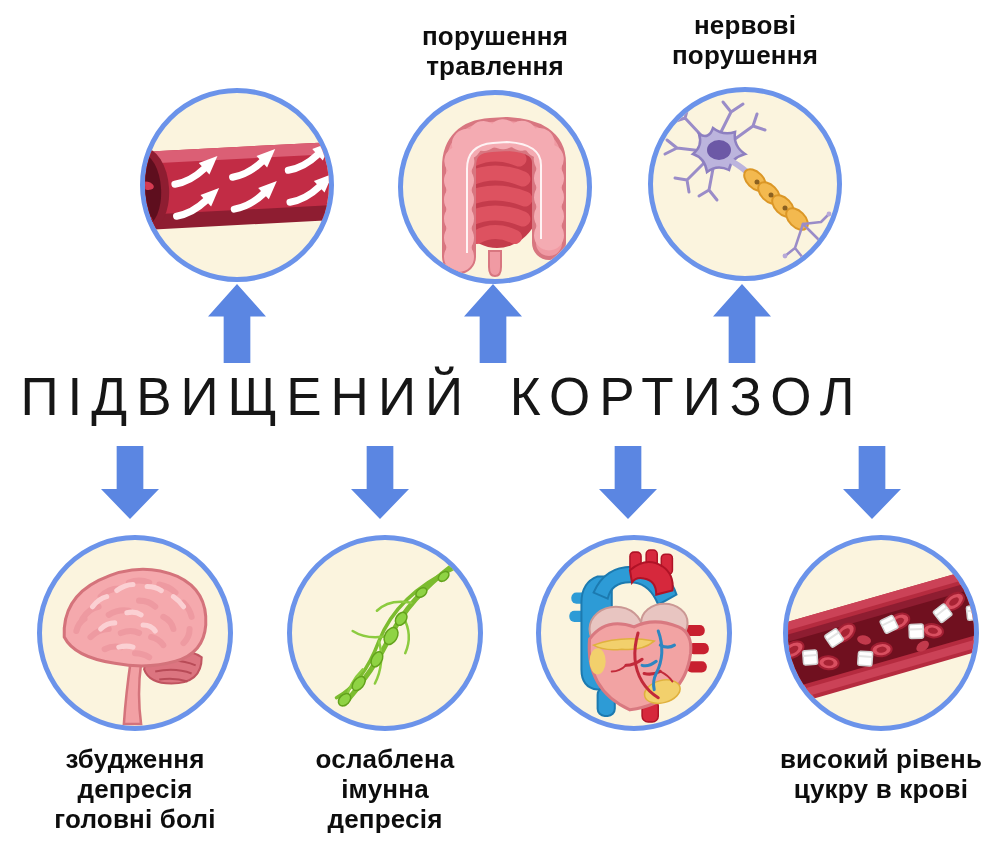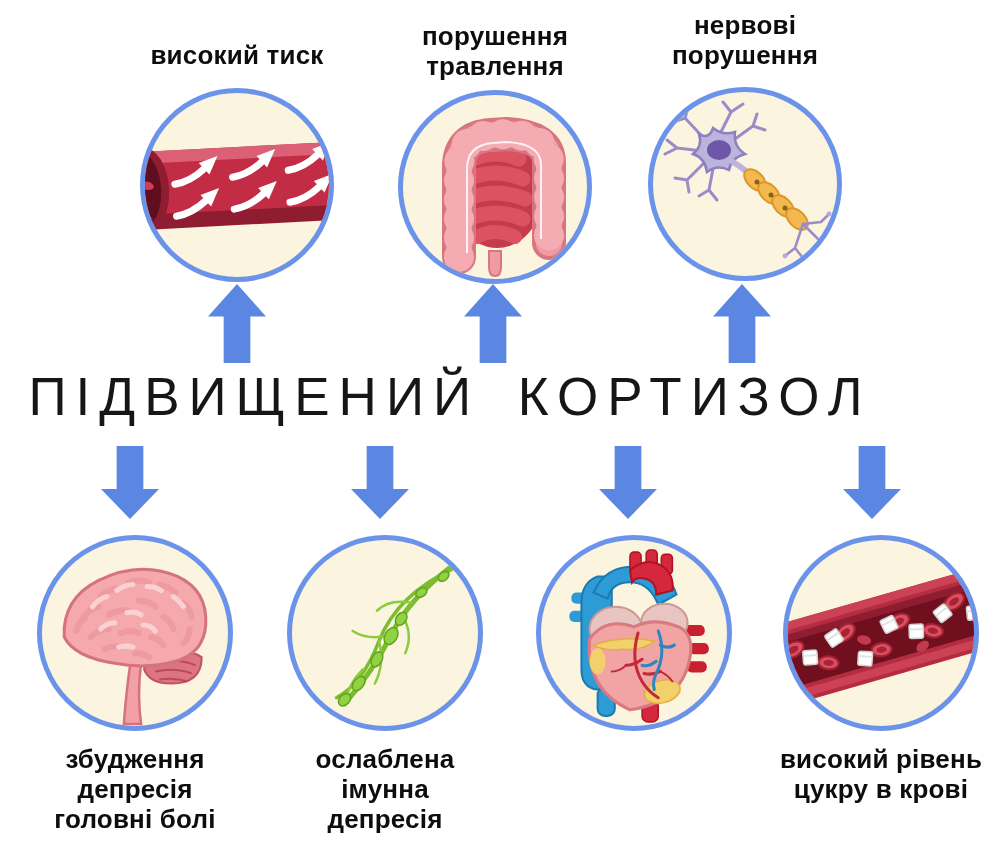--- a/index.html
+++ b/index.html
@@ -8,29 +8,28 @@
   .label{position:absolute;text-align:center;font-weight:bold;font-size:26px;line-height:30px;
          color:#0d0d0d;white-space:pre-line;letter-spacing:.2px;}
   .circle{position:absolute;border-radius:50%;background:#fbf4de;border:5px solid #6b93ea;
           overflow:hidden;box-sizing:border-box;}
   .circle svg{display:block;width:100%;height:100%;}
   .arrow{position:absolute;background:#5b86e2;}
   .arrow.up{width:58px;height:79px;
     clip-path:polygon(50% 0,100% 41%,73% 41%,73% 100%,27% 100%,27% 41%,0 41%);}
   .arrow.down{width:58px;height:73px;
     clip-path:polygon(50% 100%,100% 59%,73% 59%,73% 0,27% 0,27% 59%,0 59%);}
-  .title{position:absolute;left:16px;width:868px;top:366px;text-align:center;
+  .title{position:absolute;left:8px;width:868px;top:366px;text-align:center;
          font-size:53px;font-weight:400;letter-spacing:9px;word-spacing:14px;color:#161616;}
 </style>
 </head>
 <body>
 
 <div class="canvas">
 
-  <div class="label" style="left:87px;top:40px;width:300px">високий тиск</div>
   <div class="label" style="left:345px;top:21px;width:300px">порушення
 травлення</div>
   <div class="label" style="left:595px;top:10px;width:300px">нервові
 порушення</div>
 
   <div class="circle" style="left:140px;top:88px;width:194px;height:194px">
     <svg viewBox="0 0 184 184">
       <g transform="rotate(-3 92 92)">
         <rect x="-30" y="54" width="260" height="76" fill="#c22c45"></rect>
         <rect x="-30" y="54" width="260" height="12" rx="6" fill="#db5f75"></rect>

